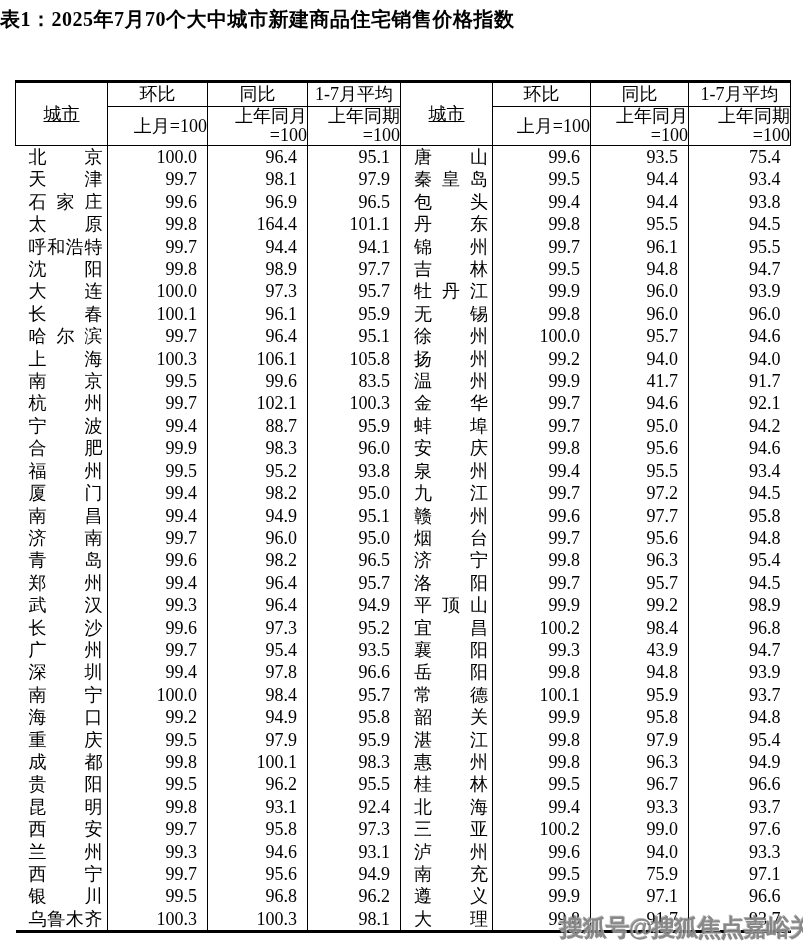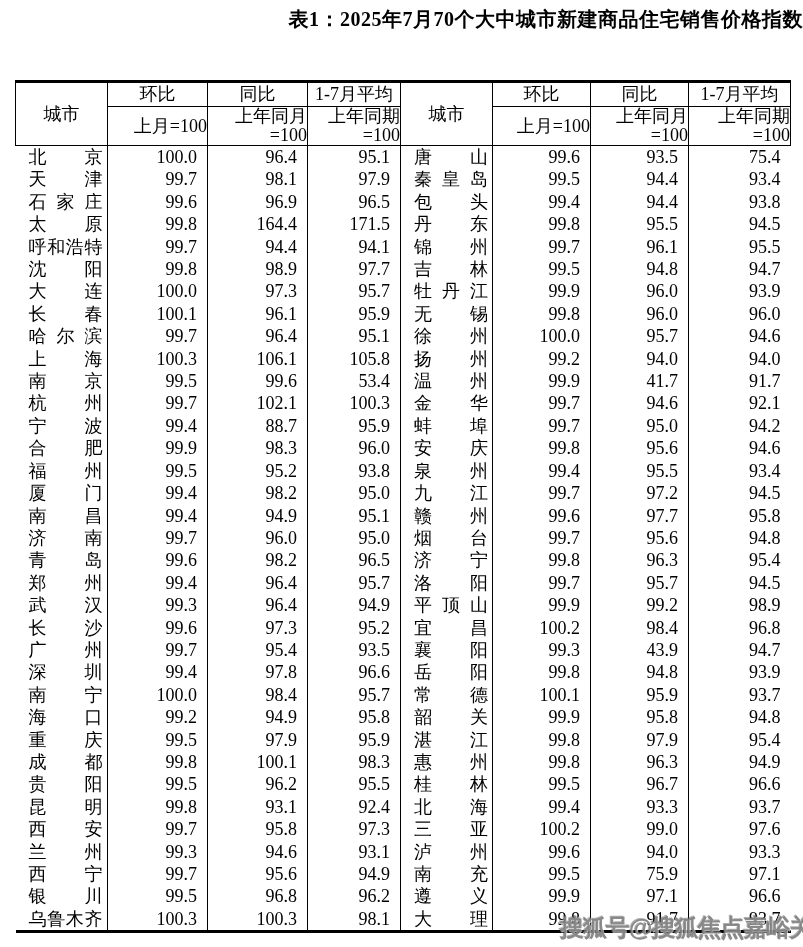--- a/index.html
+++ b/index.html
@@ -1,35 +1,35 @@
 <!DOCTYPE html>
 <html><head>
 <meta charset="utf-8">
 <style>
   html,body{margin:0;padding:0;}
   body{
     width:803px;height:947px;background:#ffffff;position:relative;overflow:hidden;
     font-family:"Liberation Serif","DejaVu Serif",serif;color:#000;
   }
   .title{
-    position:absolute;top:6px;left:0;width:803px;text-align:right;
+    position:absolute;top:6px;left:0;width:803px;text-align:left;
     font-size:20px;font-weight:bold;letter-spacing:0.5px;
   }
   table.idx{
     position:absolute;top:80px;left:15px;width:775px;
     border-collapse:collapse;table-layout:fixed;
     border-top:3px solid #000;border-bottom:3px solid #000;
   }
   thead th{
     border:1px solid #000;font-weight:normal;font-size:18px;
     padding:0;text-align:center;vertical-align:middle;line-height:19px;
   }
   thead tr.r1 th{height:23px;text-align:center;}
   thead tr.r2 th{height:37px;text-align:right;}
-  th.cityhead{font-size:18px;}
+  th.cityhead{font-size:18px;text-decoration:underline;}
   tbody td{
     padding:0;font-size:18px;height:22.4px;line-height:22.4px;
     vertical-align:middle;white-space:nowrap;overflow:hidden;
   }
   tbody td + td{border-left:1px solid #000;}
   td.num{text-align:right;padding-right:10px;}
   td.city{text-align:left;padding-left:13px;}
   td.city .cjk{
     display:inline-block;width:74px;
     text-align:justify;text-align-last:justify;
@@ -107,21 +107,21 @@
         <td class="num">96.5</td>
         <td class="city"><span class="cjk">包头</span></td>
         <td class="num">99.4</td>
         <td class="num">94.4</td>
         <td class="num">93.8</td>
       </tr>
       <tr>
         <td class="city"><span class="cjk">太原</span></td>
         <td class="num">99.8</td>
         <td class="num">164.4</td>
-        <td class="num">171.5</td>
+        <td class="num">101.1</td>
         <td class="city"><span class="cjk">丹东</span></td>
         <td class="num">99.8</td>
         <td class="num">95.5</td>
         <td class="num">94.5</td>
       </tr>
       <tr>
         <td class="city"><span class="cjk">呼和浩特</span></td>
         <td class="num">99.7</td>
         <td class="num">94.4</td>
         <td class="num">94.1</td>
@@ -177,21 +177,21 @@
         <td class="num">105.8</td>
         <td class="city"><span class="cjk">扬州</span></td>
         <td class="num">99.2</td>
         <td class="num">94.0</td>
         <td class="num">94.0</td>
       </tr>
       <tr>
         <td class="city"><span class="cjk">南京</span></td>
         <td class="num">99.5</td>
         <td class="num">99.6</td>
-        <td class="num">53.4</td>
+        <td class="num">83.5</td>
         <td class="city"><span class="cjk">温州</span></td>
         <td class="num">99.9</td>
         <td class="num">41.7</td>
         <td class="num">91.7</td>
       </tr>
       <tr>
         <td class="city"><span class="cjk">杭州</span></td>
         <td class="num">99.7</td>
         <td class="num">102.1</td>
         <td class="num">100.3</td>

